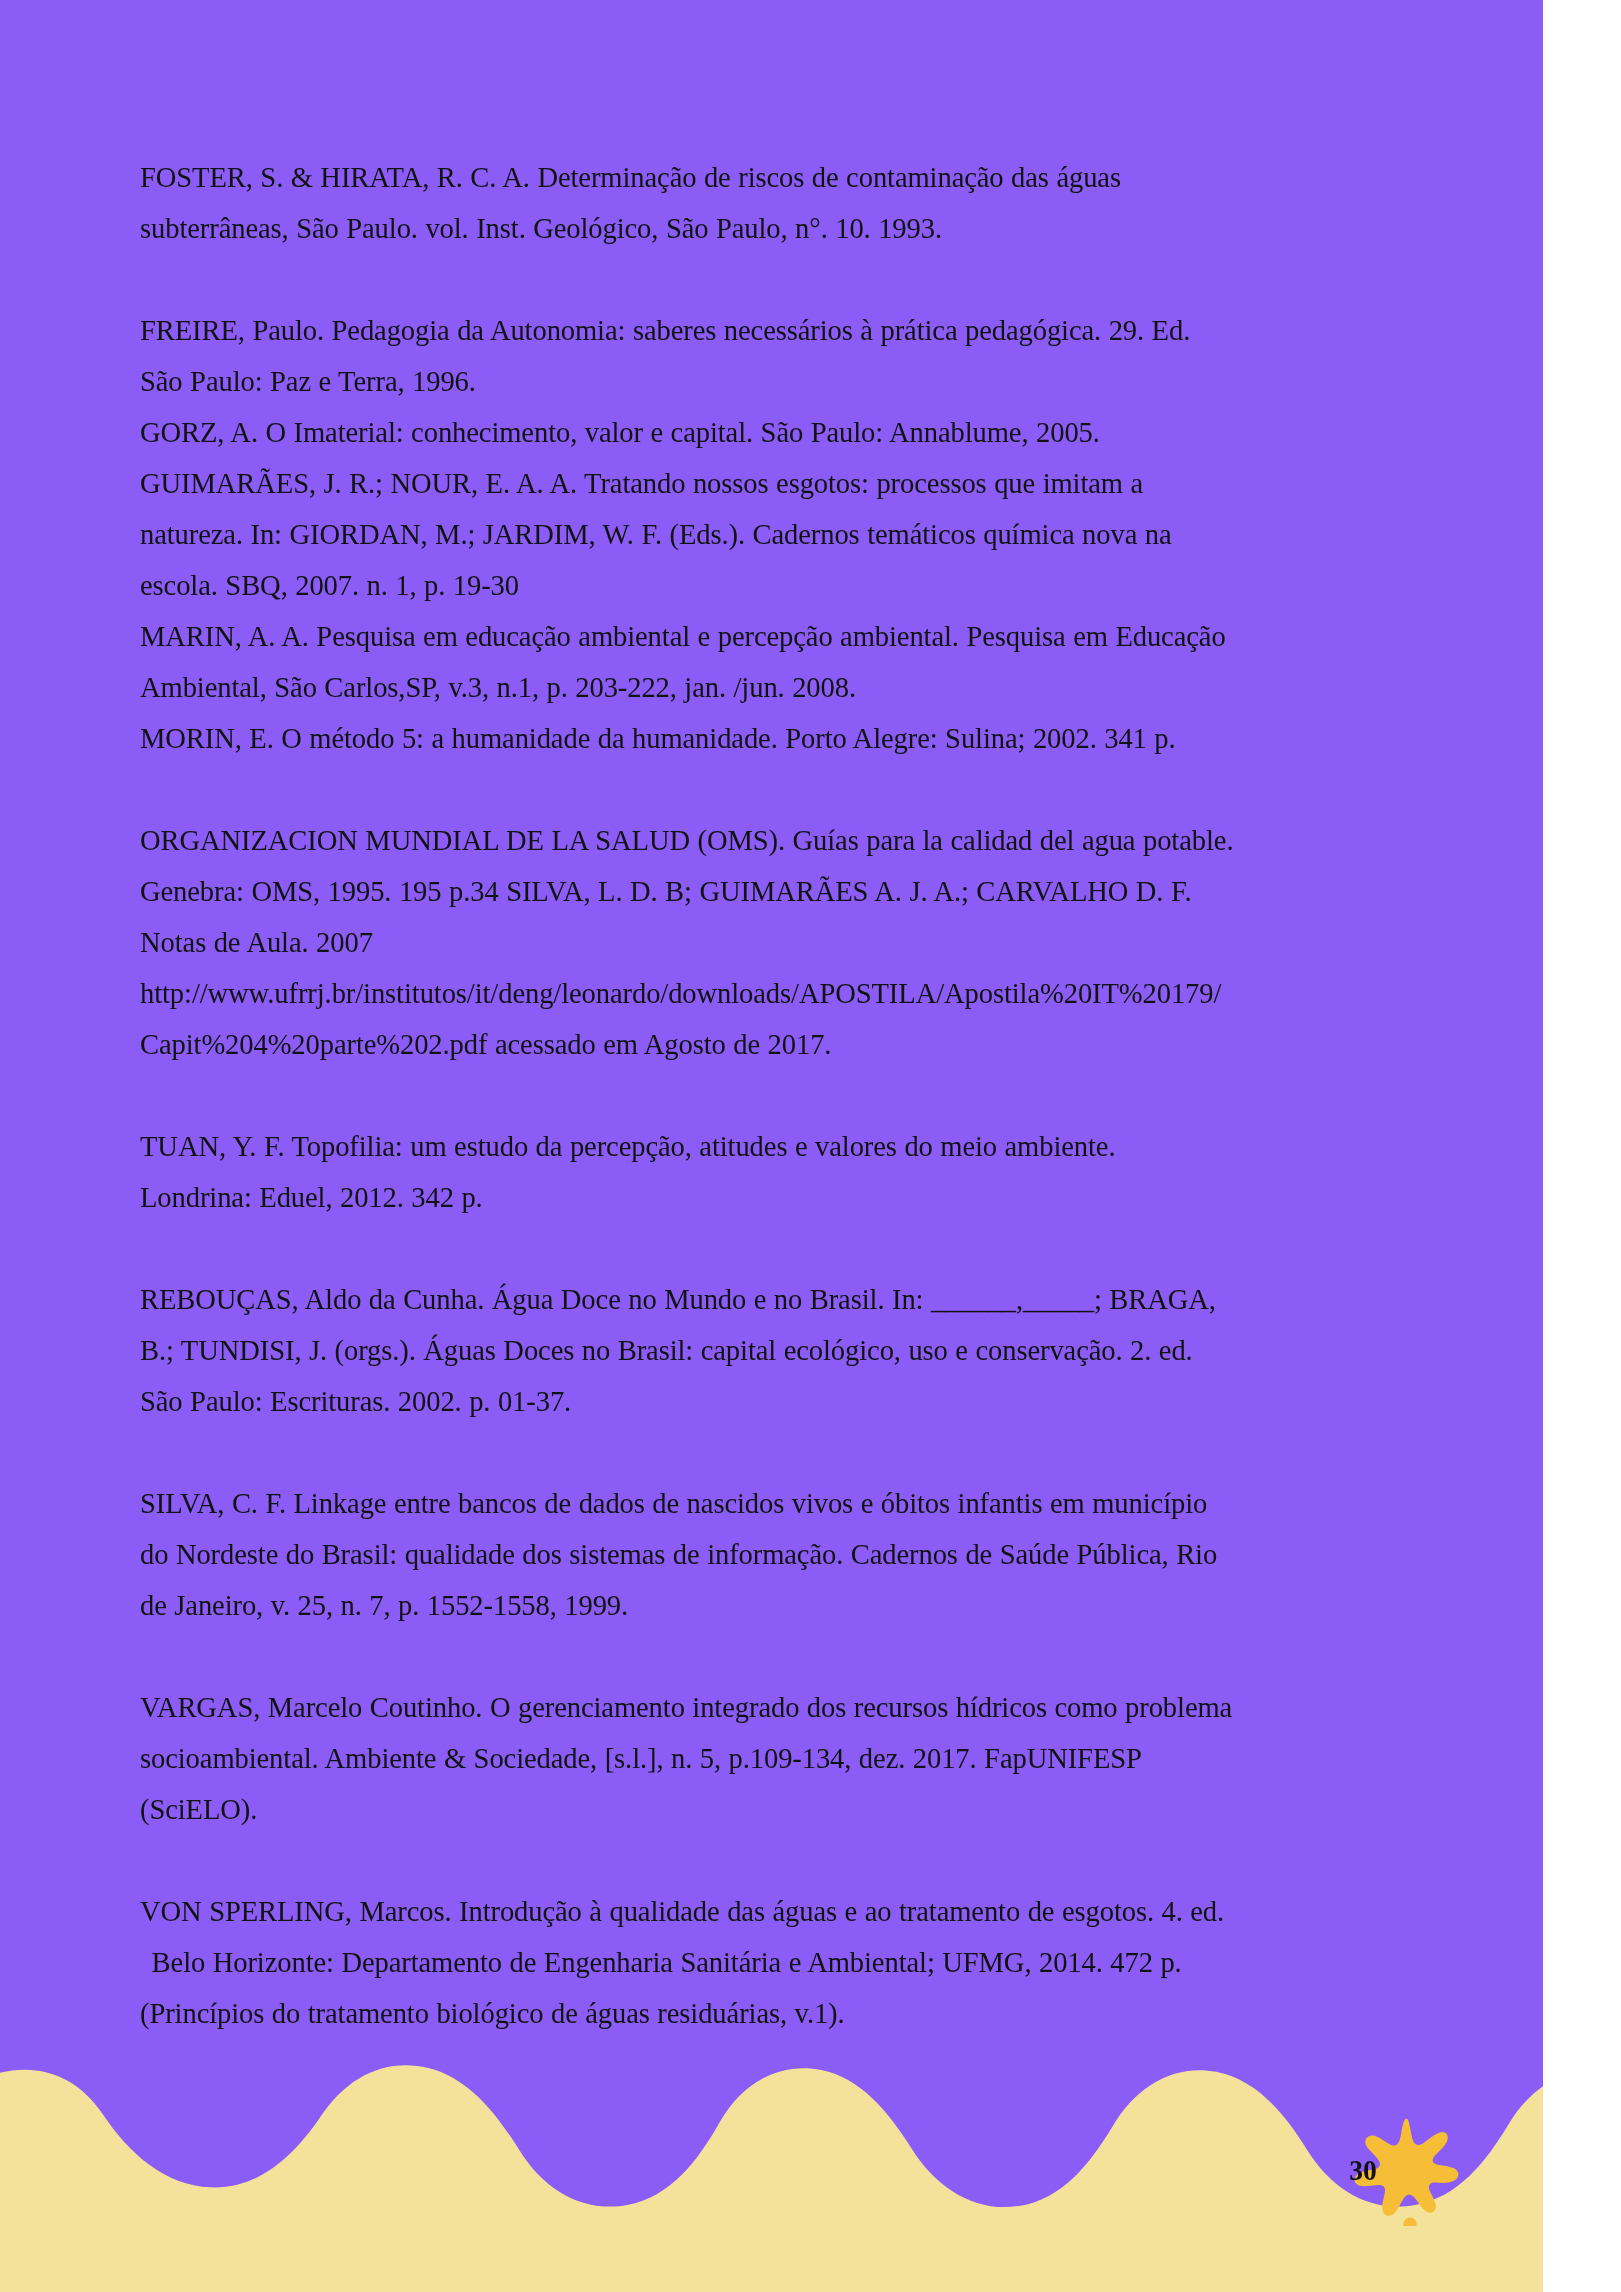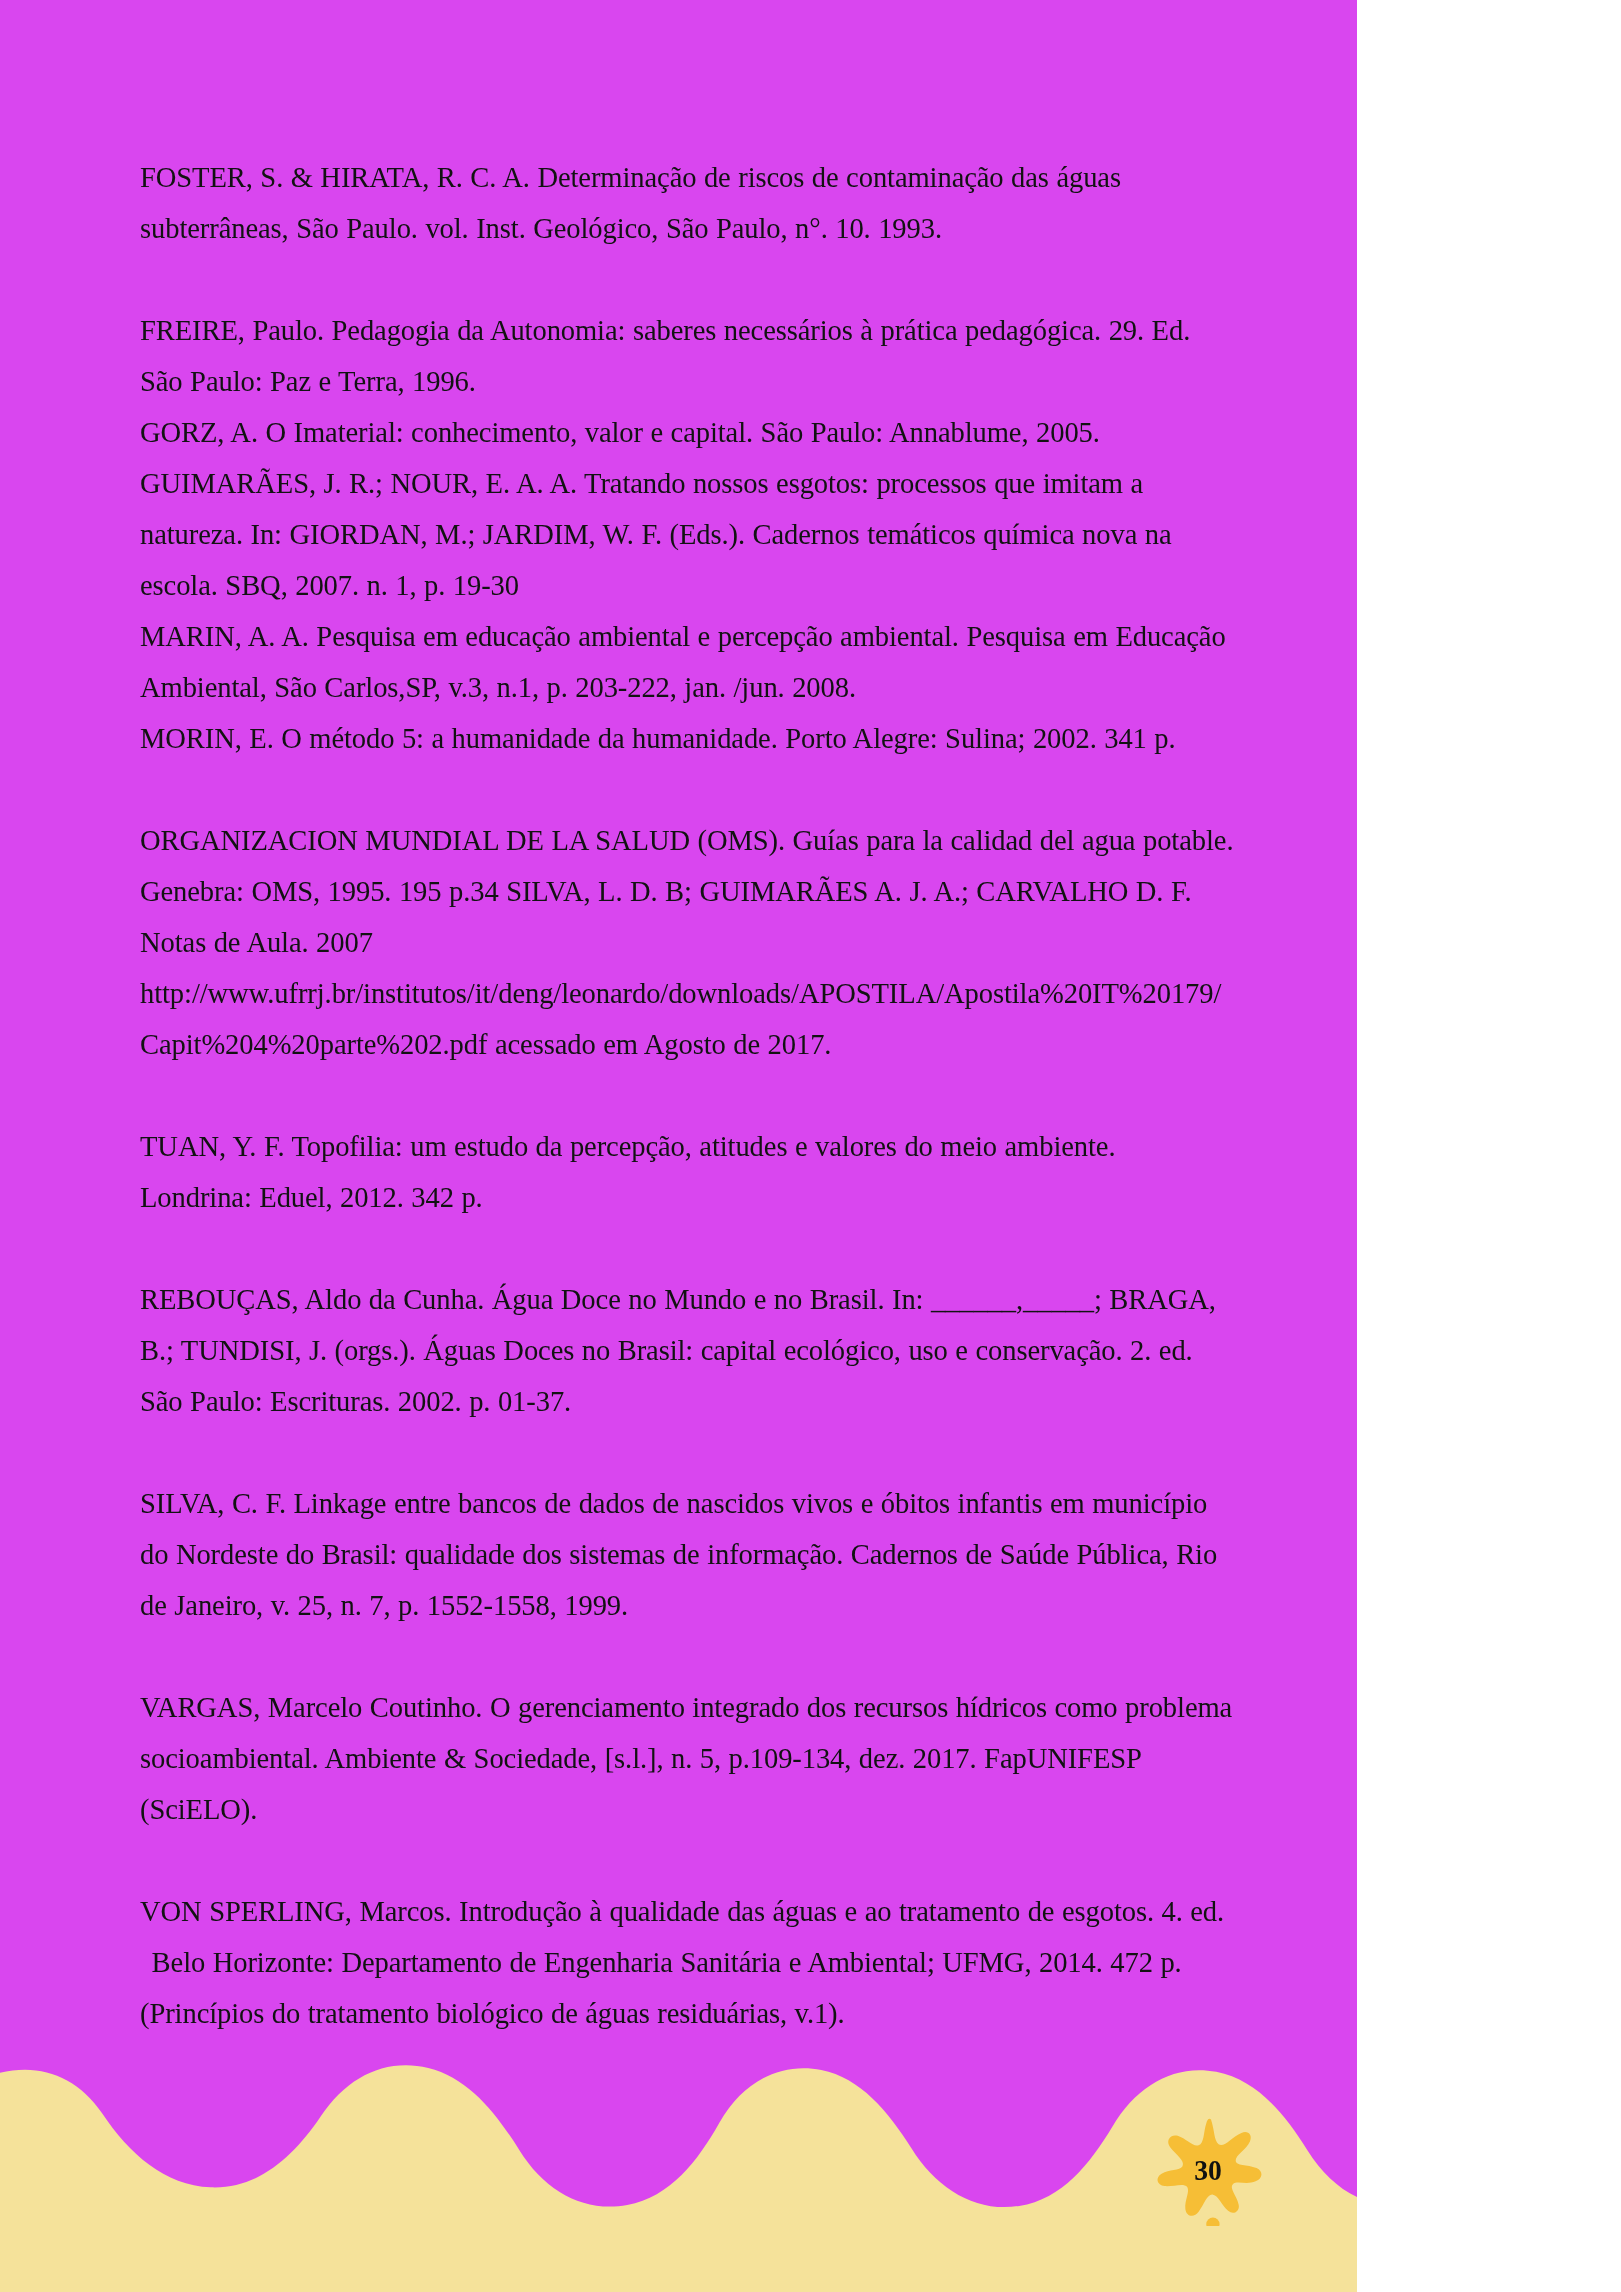--- a/index.html
+++ b/index.html
@@ -6,23 +6,23 @@
     margin: 0;
     padding: 0;
     background: #ffffff;
   }
   body {
     font-family: "Liberation Serif", "DejaVu Serif", serif;
   }
 
   .page {
     position: relative;
-    width: 1357px;
+    width: 1543px;
     height: 2293px;
-    background: #d946ef;
+    background: #8b5cf6;
     overflow: hidden;
     box-sizing: border-box;
   }
 
   
   .content {
     position: absolute;
     left: 140px;
     top: 152px;
     width: 1362px;
@@ -59,27 +59,27 @@
     pointer-events: none;
   }
   .bottom-decor svg {
     display: block;
     width: 100%;
     height: 100%;
   }
 
   .page-number {
     position: absolute;
-    right: 89px;
+    right: 78px;
     bottom: 67px;
     width: 114px;
     height: 114px;
     display: flex;
     align-items: center;
-    justify-content: center;
+    justify-content: flex-start;
   }
   .page-number .splat {
     position: absolute;
     inset: 0;
   }
   .page-number .num {
     position: relative;
     font-family: "Liberation Serif", "DejaVu Serif", serif;
     font-weight: bold;
     font-size: 30px;

